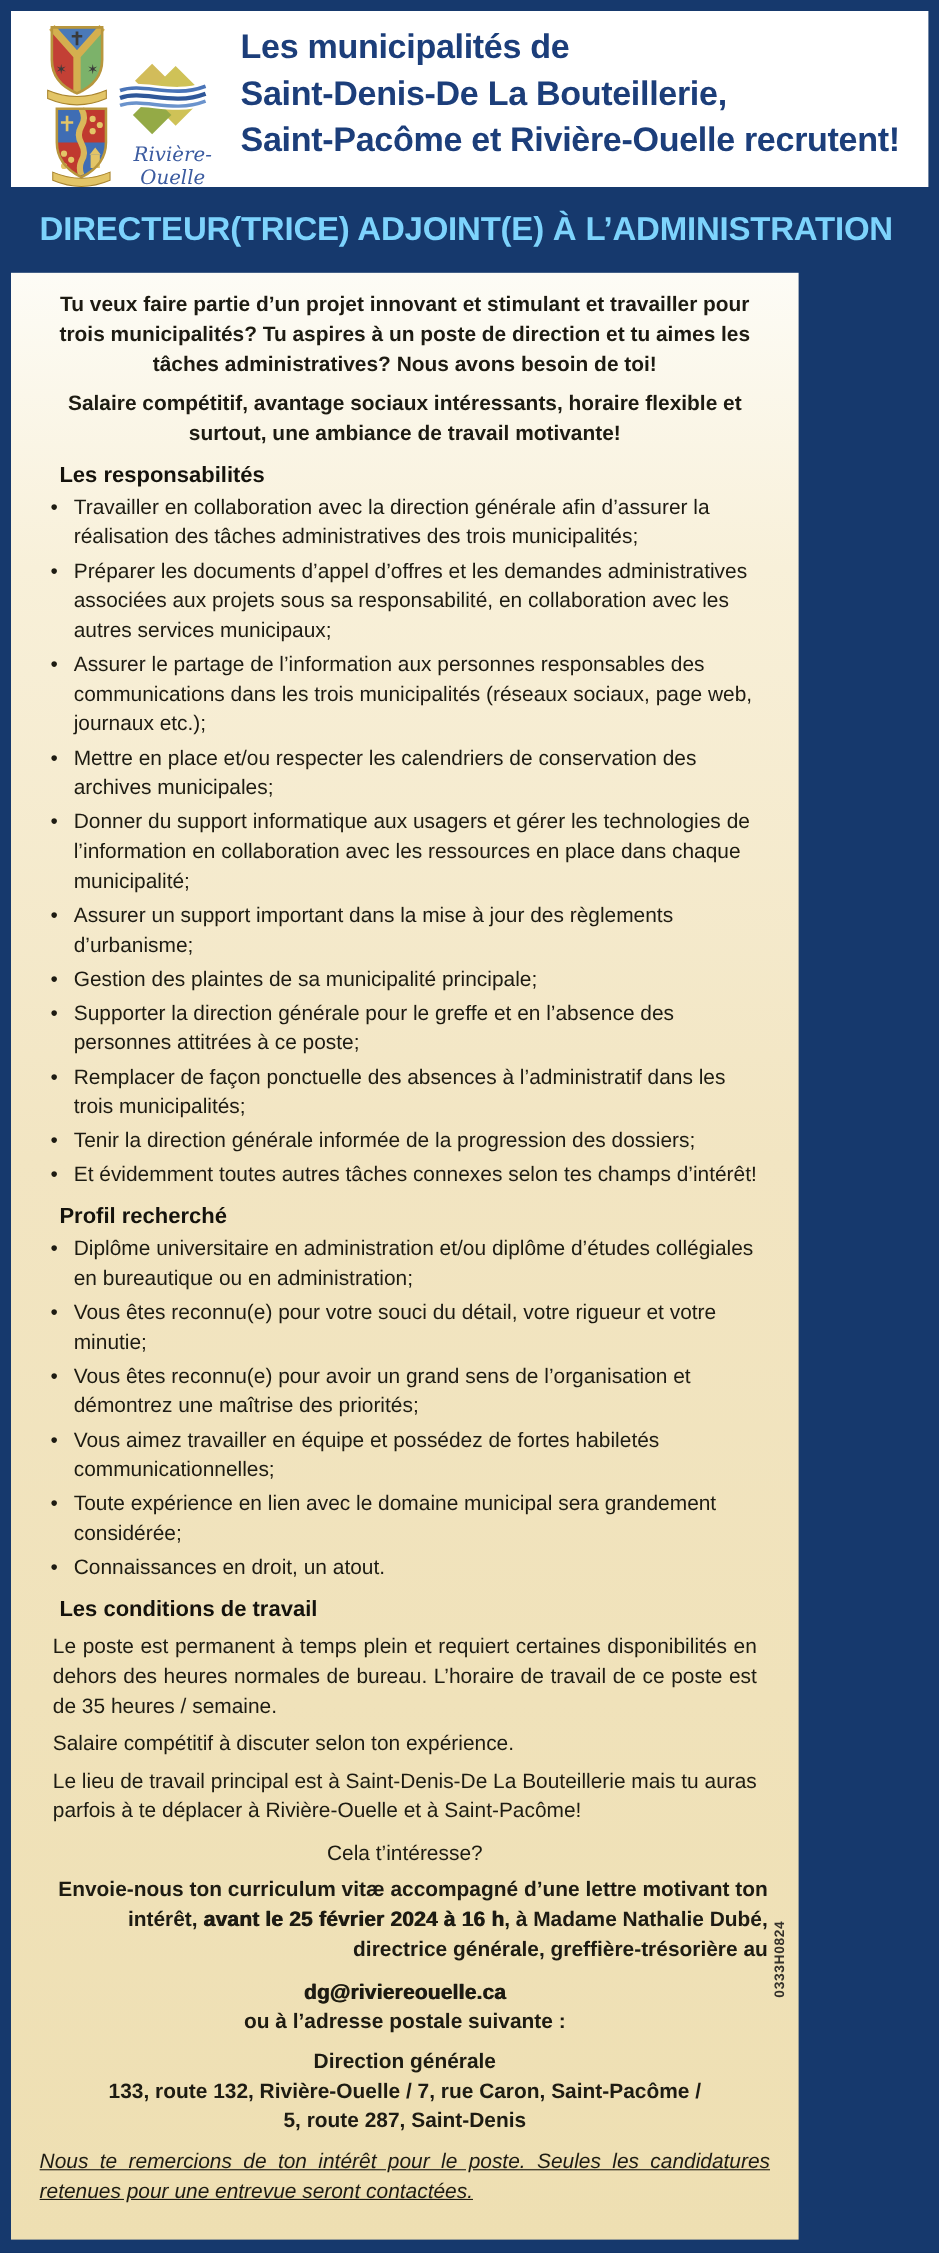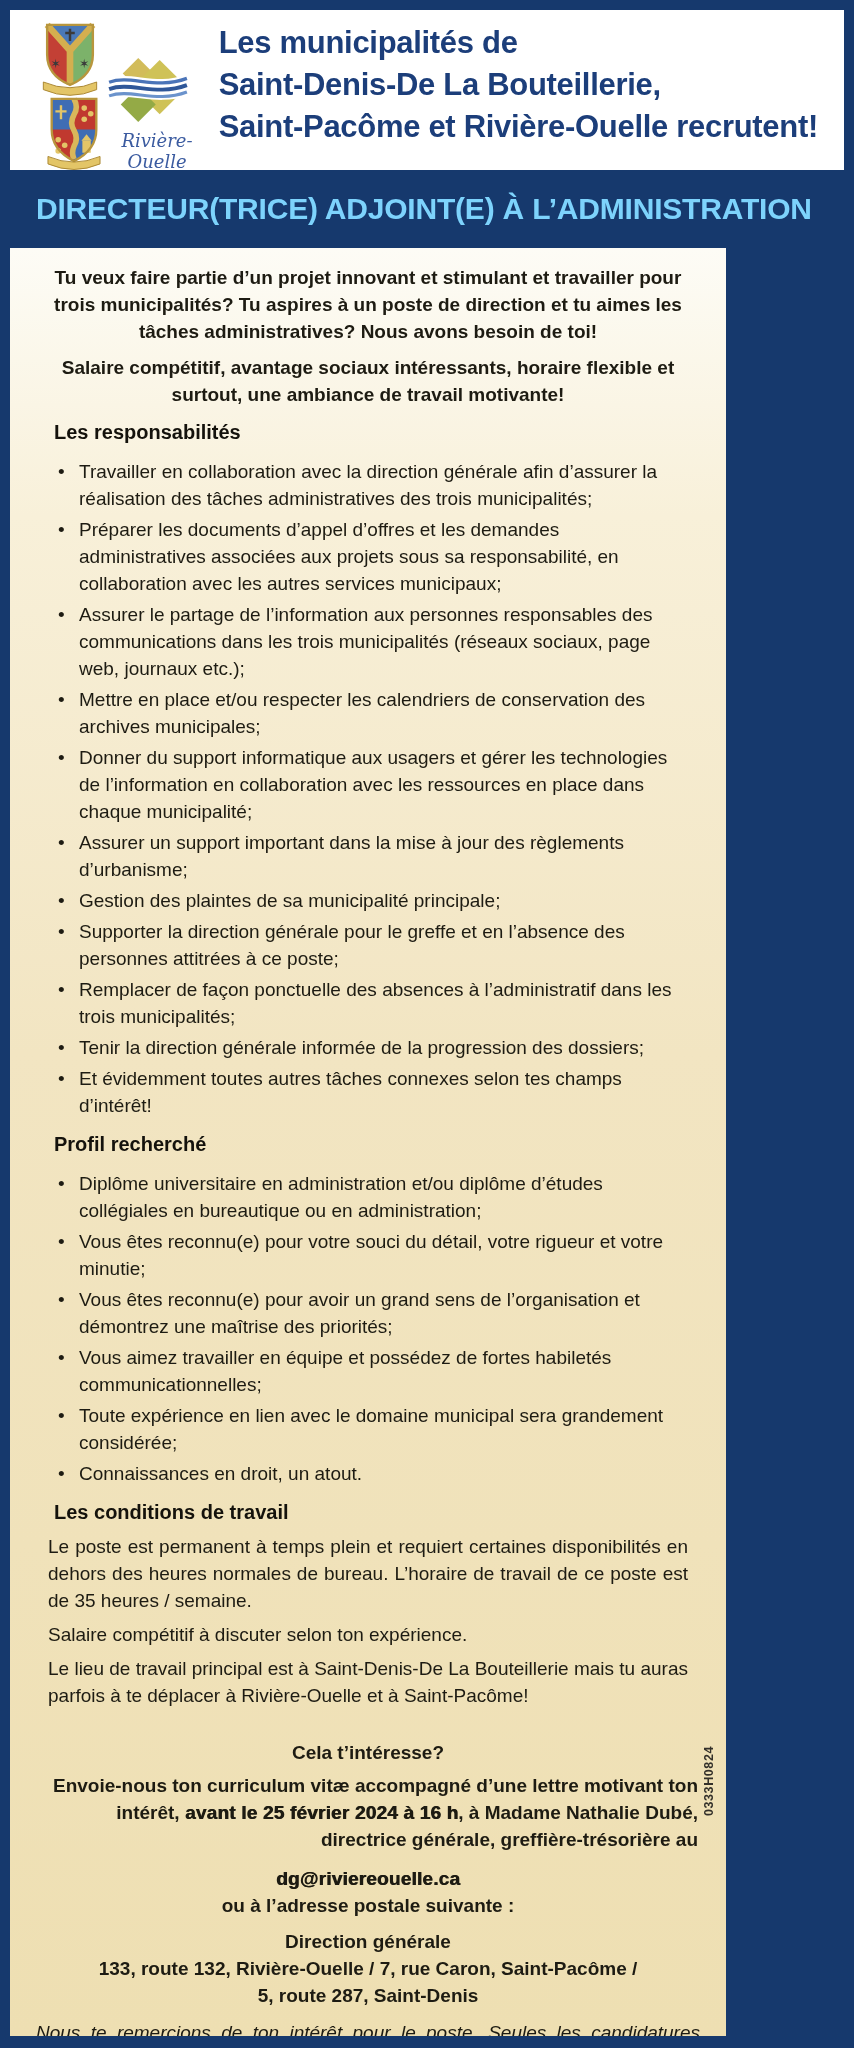--- a/index.html
+++ b/index.html
@@ -21,32 +21,32 @@
           box-sizing:border-box;padding-left:26px;}
   .banner span{color:#7dd3fc;font-weight:700;font-size:30px;letter-spacing:-0.2px;}
 
   
   .body-box{position:absolute;left:10px;top:248px;width:716px;height:1788px;box-sizing:border-box;
             padding:8px 26px 4px;overflow:hidden;color:#1d1b12;font-size:19px;line-height:27px;
             background:linear-gradient(180deg,#fdfcf6 0%,#f8f0d9 15%,#f2e5c2 45%,var(--cream,#eedfb2) 100%);}
   p{margin:0;}
   .intro{font-weight:700;text-align:center;margin:8px 4px 9px;}
   h3.sec{font-size:20px;line-height:27px;margin:11px 18px 2px;color:#14120c;}
-  ul.blist{list-style:none;margin:12px;padding:0;}
+  ul.blist{list-style:none;margin:0;padding:0;}
   ul.blist li{position:relative;padding-left:31px;margin:0 0 4px 0;}
   ul.blist li::before{content:"\2022";position:absolute;left:10px;top:0;}
   .cond{text-align:justify;margin:7px 12px;}
   .center{text-align:center;}
   .bold{font-weight:700;}
   .heavy{font-weight:700;text-shadow:0.7px 0 0 currentColor;letter-spacing:0.2px;}
-  .question{font-weight:700;text-align:center;margin:30px 0 6px;}
+  .question{font-weight:400;text-align:center;margin:12px 0 6px;}
   .apply-para{font-weight:700;text-align:right;margin:4px 2px 12px;}
   .email-line{font-weight:700;text-align:center;}
   .address-block{font-weight:700;text-align:center;margin-top:9px;}
-  .closing{font-style:italic;text-align:justify;margin:10px 0 0;}
+  .closing{font-style:italic;text-align:justify;margin:10px 0 0;text-decoration:underline;}
   .vcode{position:absolute;right:3px;top:1498px;writing-mode:vertical-rl;transform:rotate(180deg);
          font-size:12.5px;font-weight:700;letter-spacing:0.6px;color:#33302a;}
 </style>
 </head>
 <body>
 
 <div class="page">
 
   <div class="header-box">
 

